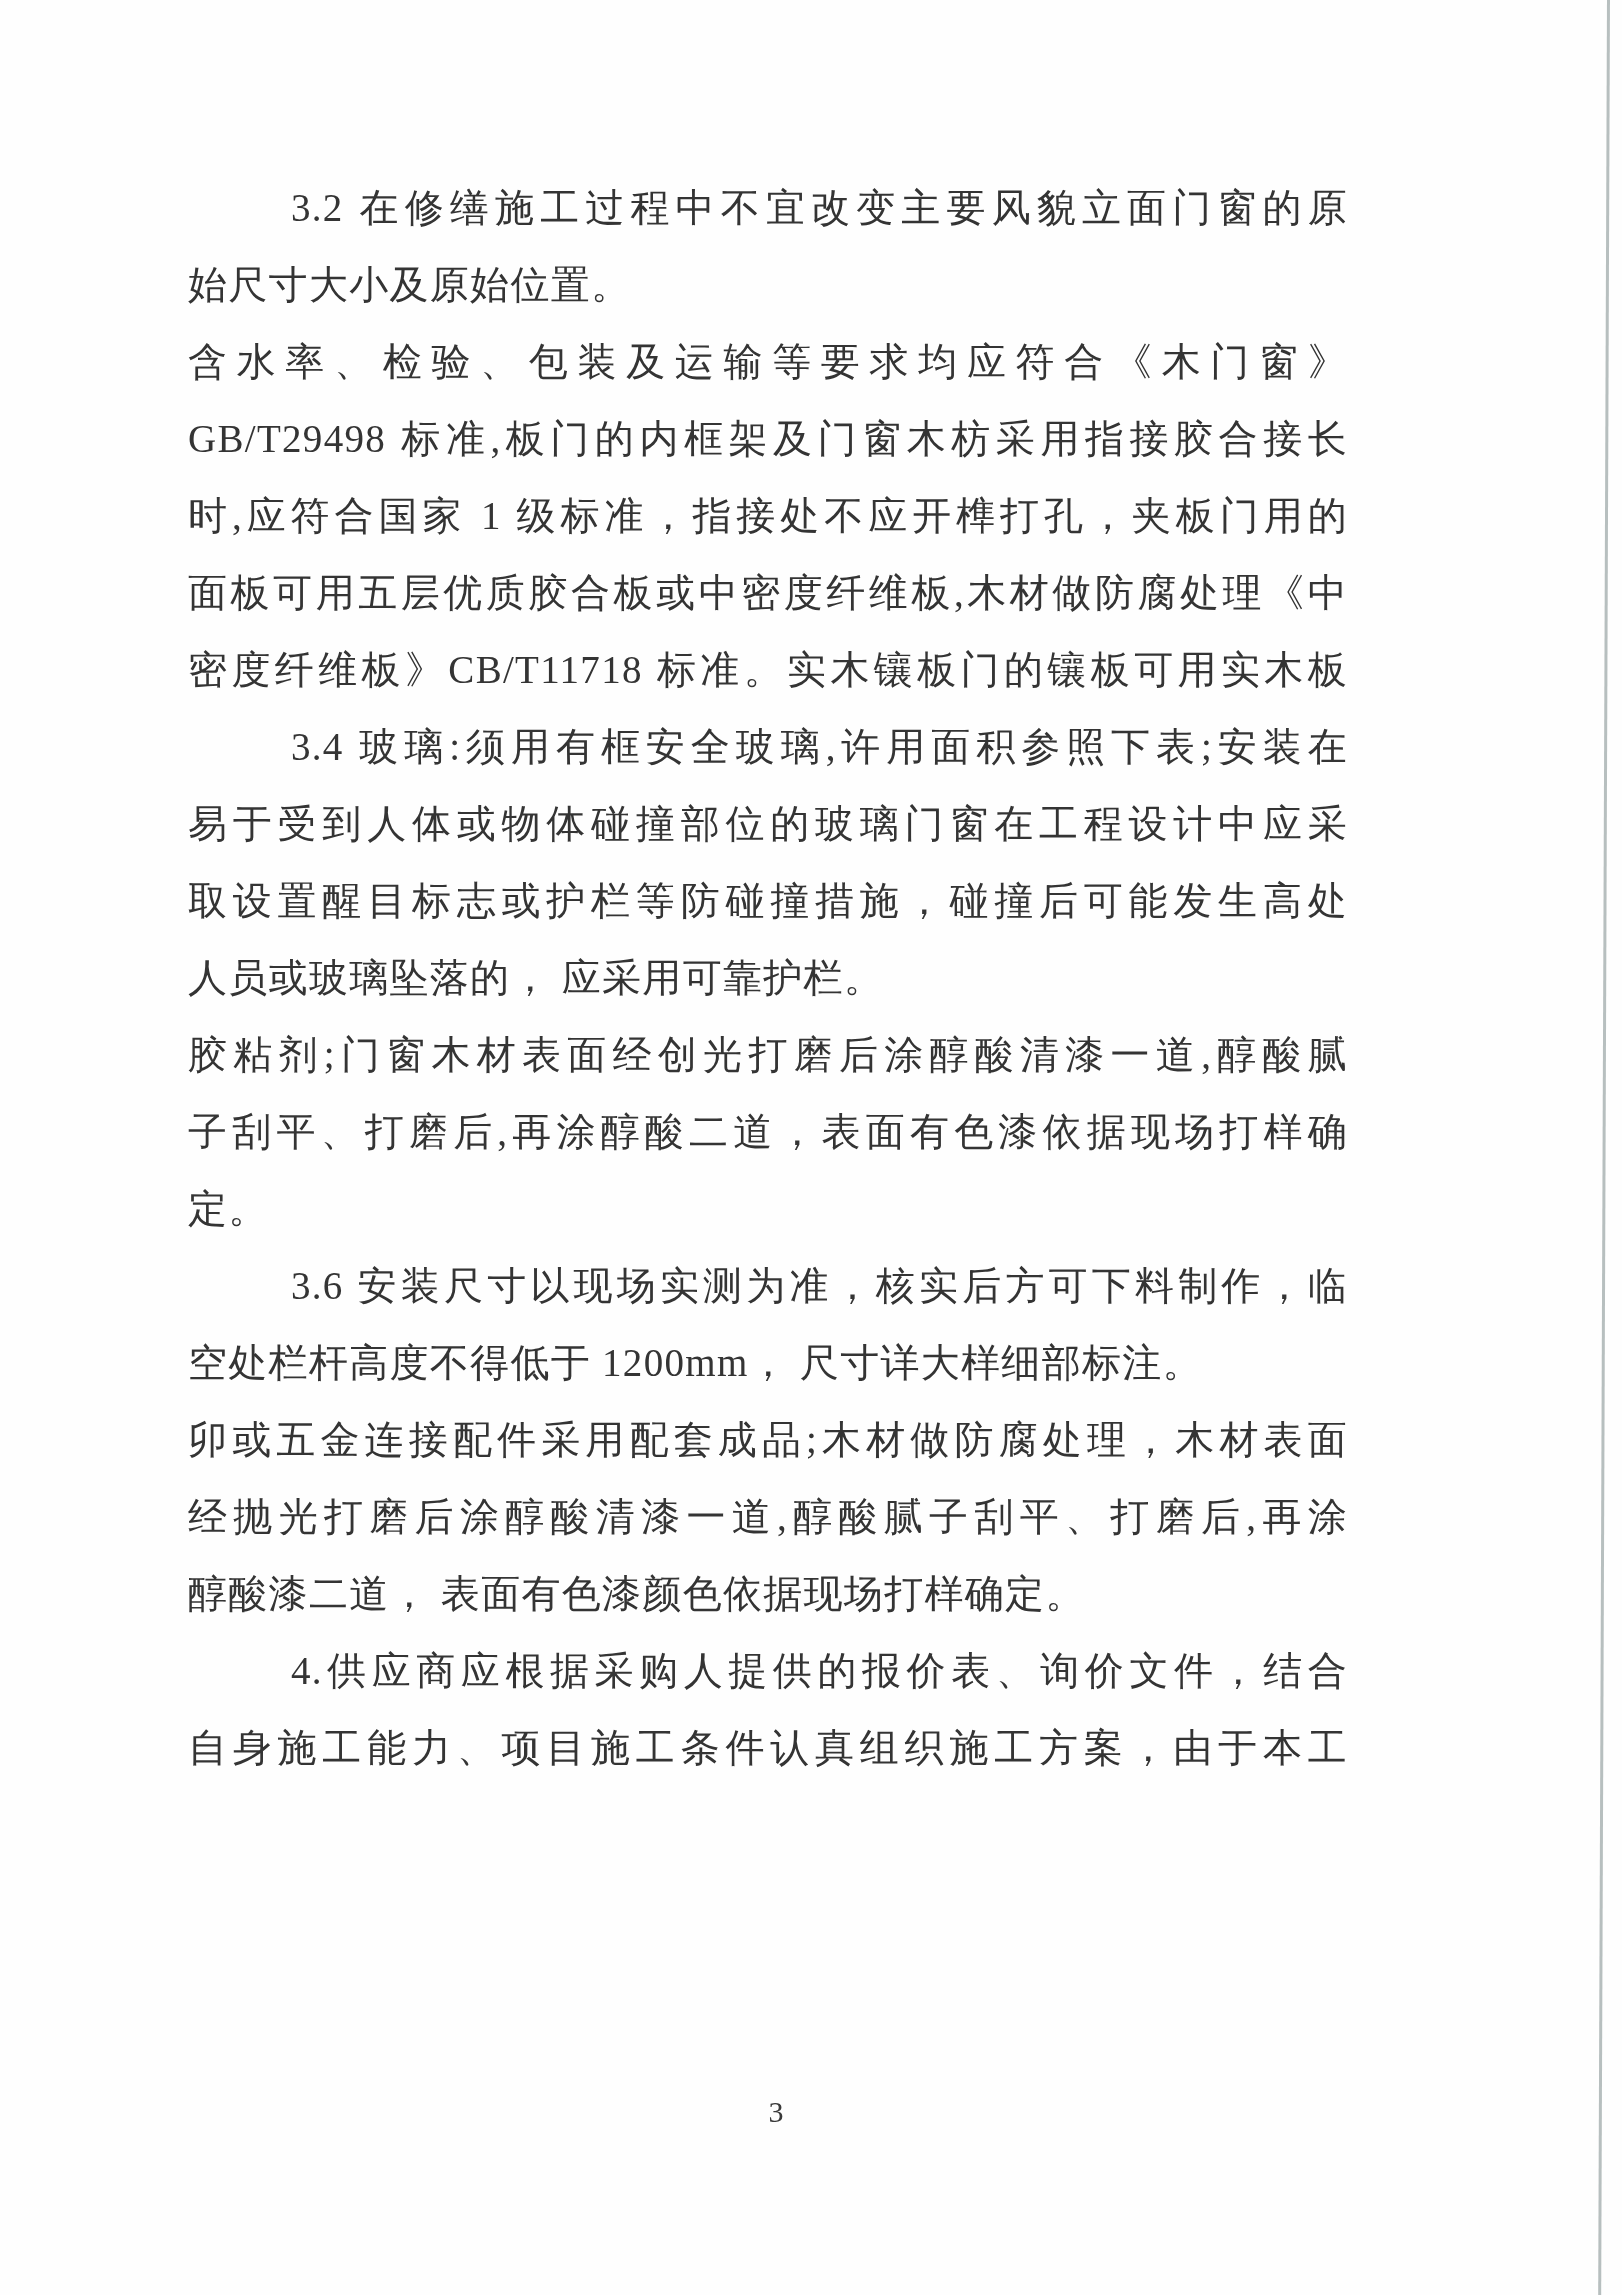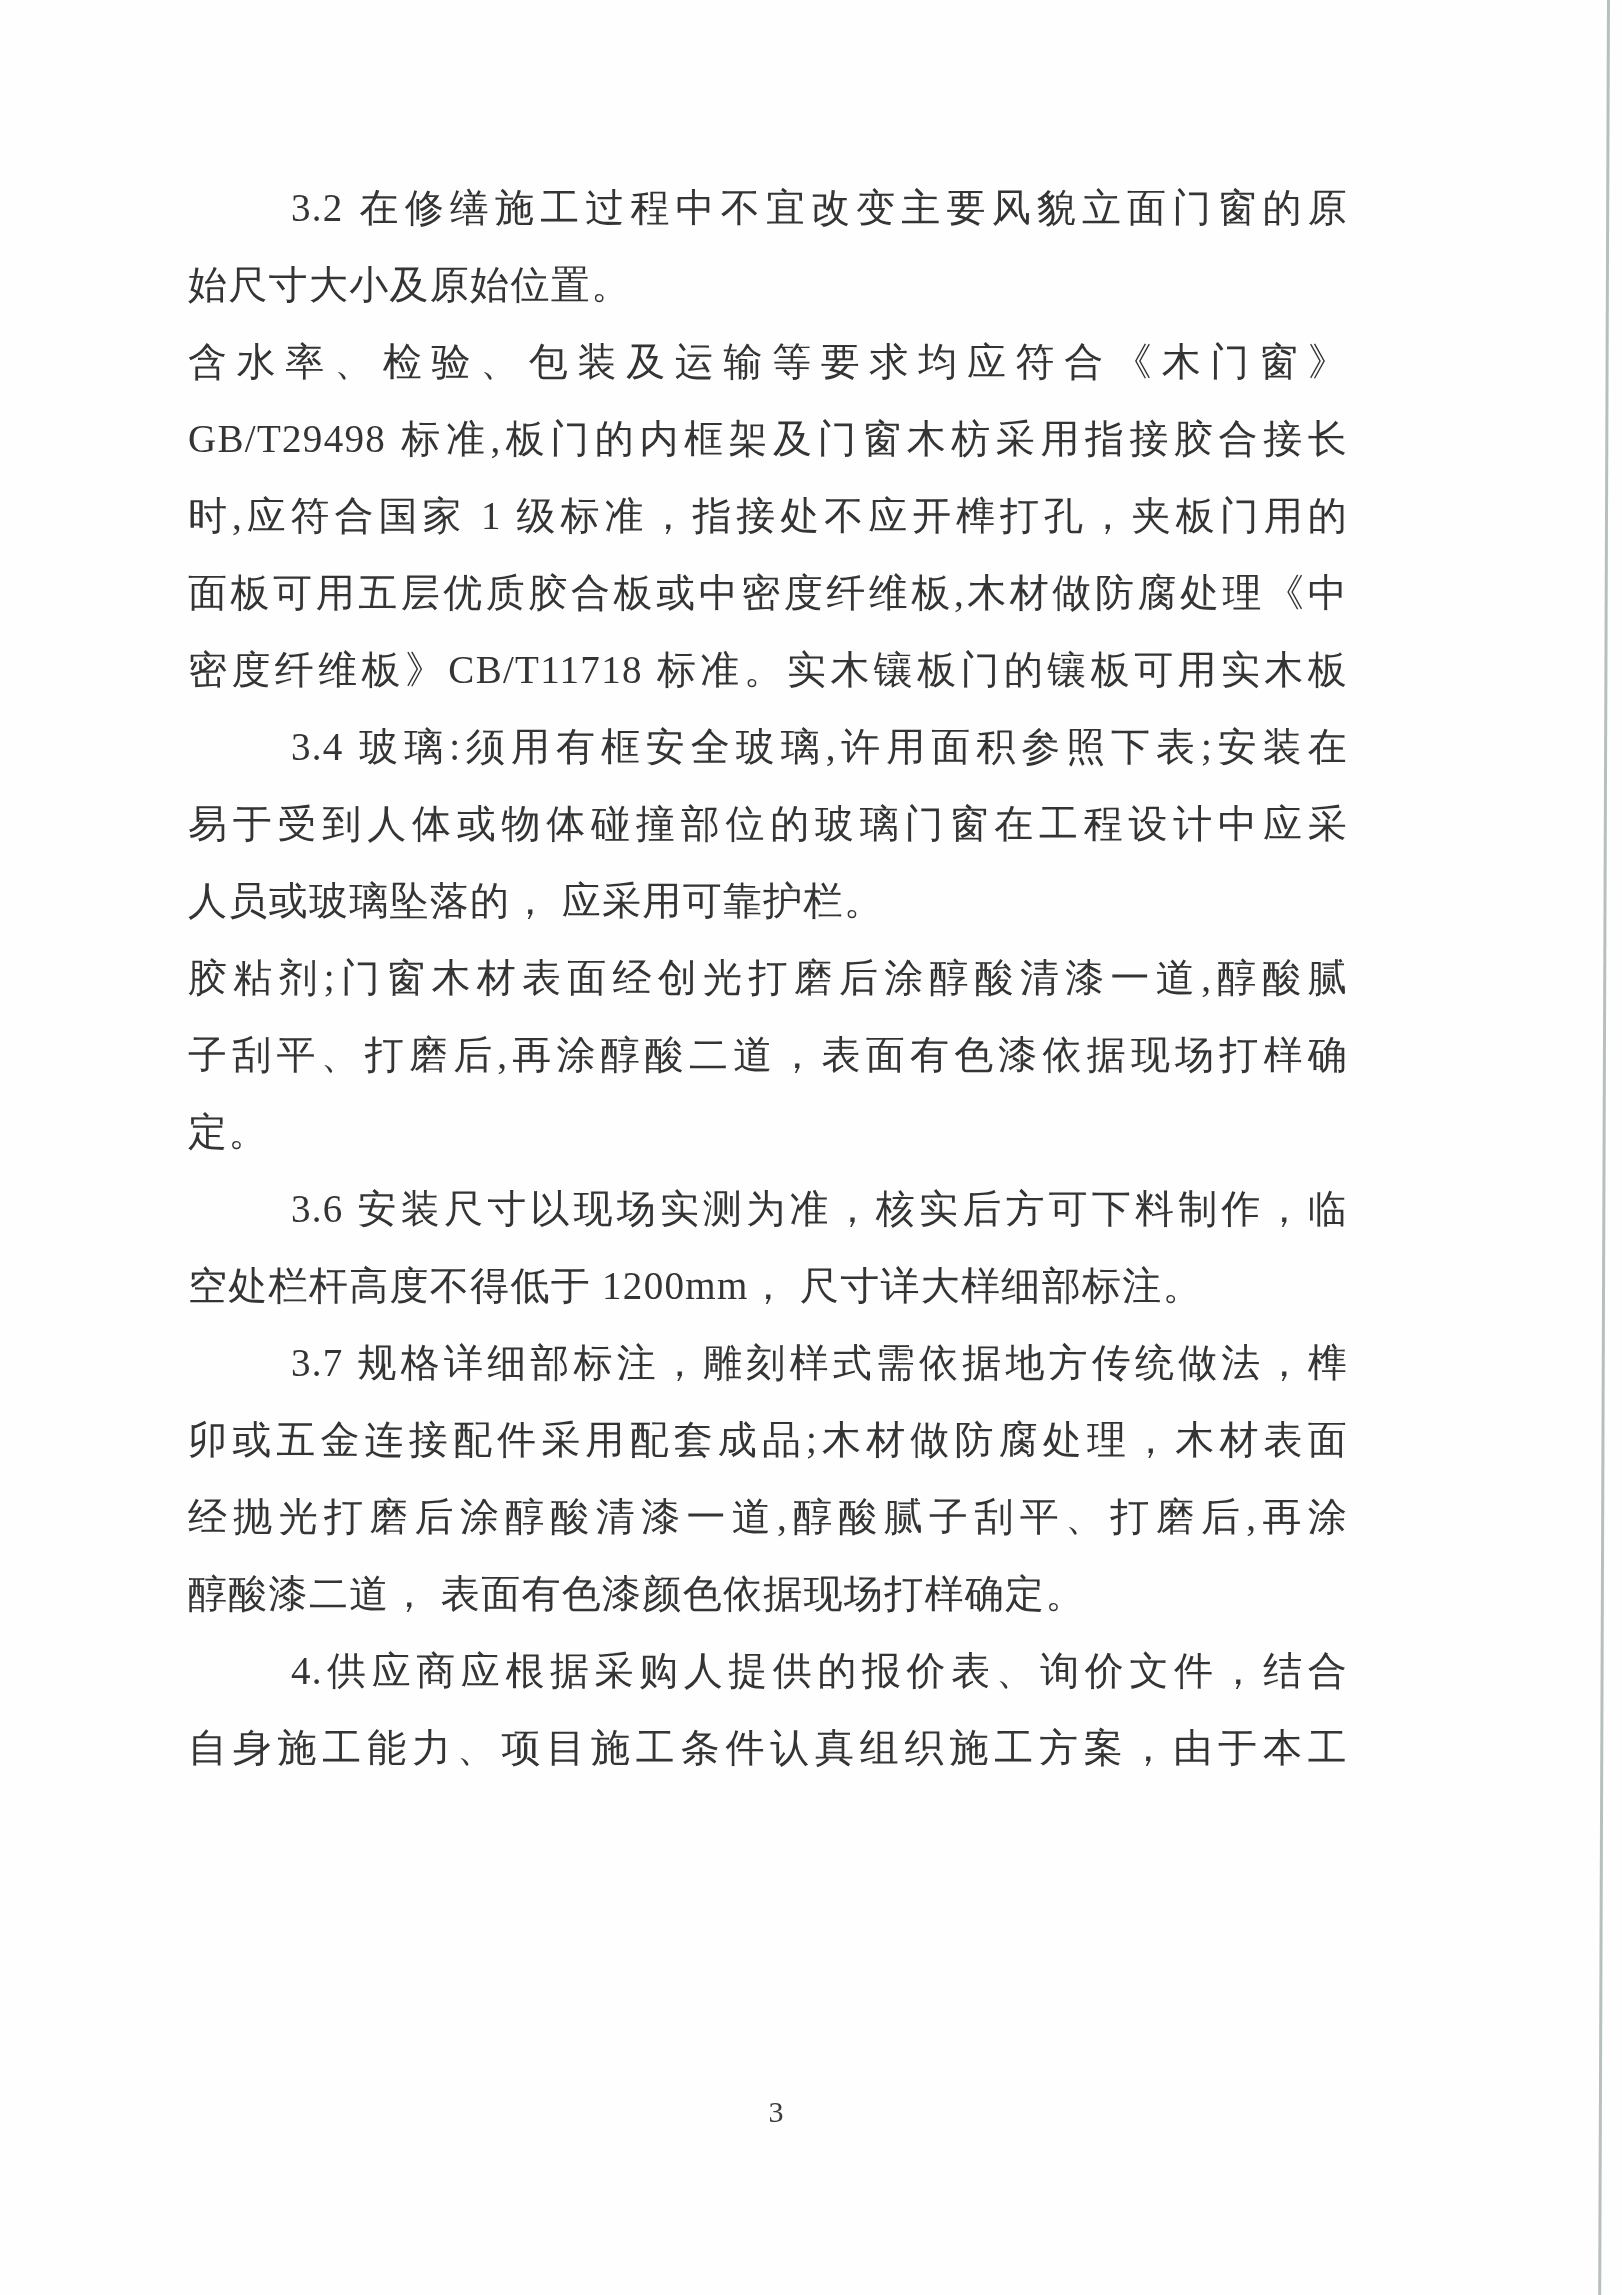--- a/index.html
+++ b/index.html
@@ -69,27 +69,27 @@
   <div class="text-block">
       <div class="line indent justify">3.2 在修缮施工过程中不宜改变主要风貌立面门窗的原</div>
       <div class="line">始尺寸大小及原始位置。</div>
       <div class="line justify">含水率、检验、包装及运输等要求均应符合《木门窗》</div>
       <div class="line justify">GB/T29498 标准,板门的内框架及门窗木枋采用指接胶合接长</div>
       <div class="line justify">时,应符合国家 1 级标准，指接处不应开榫打孔，夹板门用的</div>
       <div class="line justify">面板可用五层优质胶合板或中密度纤维板,木材做防腐处理《中</div>
       <div class="line justify">密度纤维板》CB/T11718 标准。实木镶板门的镶板可用实木板</div>
       <div class="line indent justify">3.4 玻璃:须用有框安全玻璃,许用面积参照下表;安装在</div>
       <div class="line justify">易于受到人体或物体碰撞部位的玻璃门窗在工程设计中应采</div>
+      <div class="line justify">取设置醒目标志或护栏等防碰撞措施，碰撞后可能发生高处</div>
       <div class="line">人员或玻璃坠落的， 应采用可靠护栏。</div>
       <div class="line justify">胶粘剂;门窗木材表面经创光打磨后涂醇酸清漆一道,醇酸腻</div>
       <div class="line justify">子刮平、打磨后,再涂醇酸二道，表面有色漆依据现场打样确</div>
       <div class="line">定。</div>
       <div class="line indent justify">3.6 安装尺寸以现场实测为准，核实后方可下料制作，临</div>
       <div class="line">空处栏杆高度不得低于 1200mm， 尺寸详大样细部标注。</div>
-      <div class="line indent justify">3.7 规格详细部标注，雕刻样式需依据地方传统做法，榫</div>
       <div class="line justify">卯或五金连接配件采用配套成品;木材做防腐处理，木材表面</div>
       <div class="line justify">经抛光打磨后涂醇酸清漆一道,醇酸腻子刮平、打磨后,再涂</div>
       <div class="line">醇酸漆二道， 表面有色漆颜色依据现场打样确定。</div>
       <div class="line indent justify">4.供应商应根据采购人提供的报价表、询价文件，结合</div>
       <div class="line justify">自身施工能力、项目施工条件认真组织施工方案，由于本工</div>
     </div>
   <div class="page-number">3</div>
   <div class="scan-line"></div>
 </div>
 

